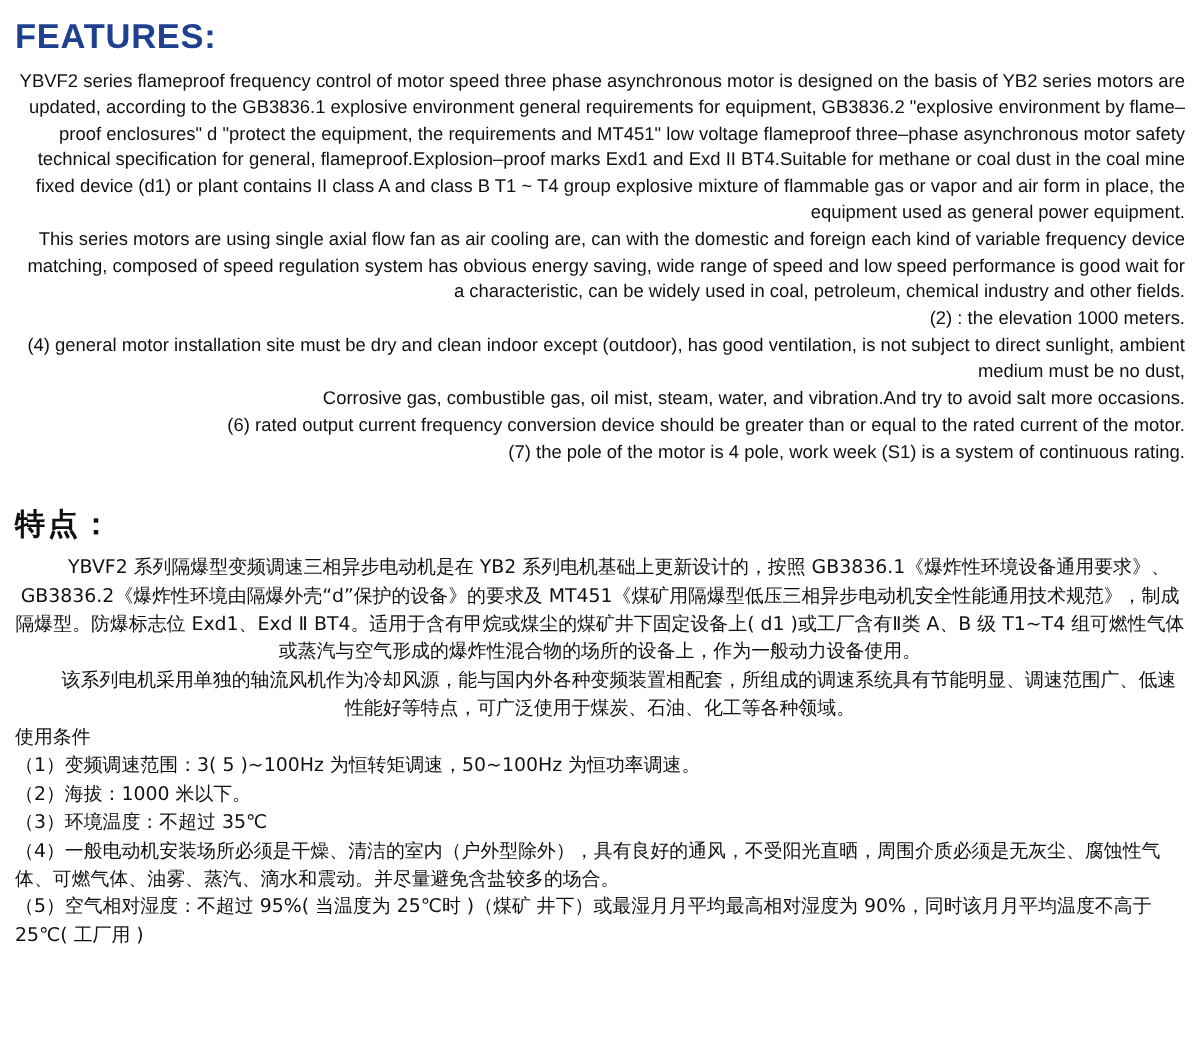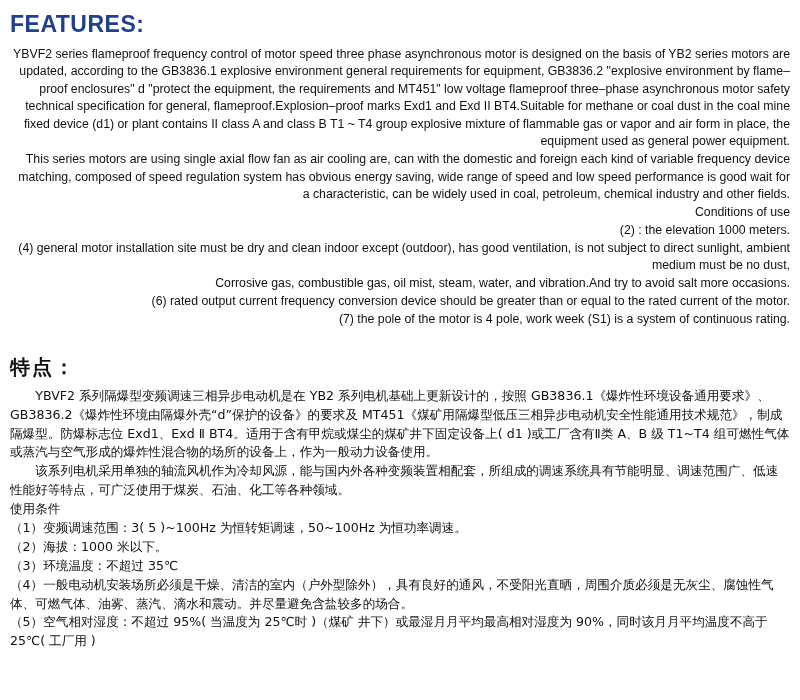--- a/index.html
+++ b/index.html
@@ -52,33 +52,33 @@
     line-height: 1.5;
     color: #111111;
     margin: 0 2px;
     font-family: "DejaVu Sans", sans-serif;
   }
   .cn-para {
     margin: 0;
   }
   .cn-indent {
     text-indent: 2em;
+    text-align: center;
   }
 </style>
 </head>
 <body>
 
 <div class="page">
 
   <h1 class="features-title">FEATURES:</h1>
 
   <div class="en-block">
     <p class="en-para">YBVF2 series flameproof frequency control of motor speed three phase asynchronous motor is designed on the basis of YB2 series motors are updated, according to the GB3836.1 explosive environment general requirements for equipment, GB3836.2 "explosive environment by flame–proof enclosures" d "protect the equipment, the requirements and MT451" low voltage flameproof three–phase asynchronous motor safety technical specification for general, flameproof.Explosion–proof marks Exd1 and Exd II BT4.Suitable for methane or coal dust in the coal mine fixed device (d1) or plant contains II class A and class B T1 ~ T4 group explosive mixture of flammable gas or vapor and air form in place, the equipment used as general power equipment.</p>
     <p class="en-para">This series motors are using single axial flow fan as air cooling are, can with the domestic and foreign each kind of variable frequency device matching, composed of speed regulation system has obvious energy saving, wide range of speed and low speed performance is good wait for a characteristic, can be widely used in coal, petroleum, chemical industry and other fields.</p>
-    <p class="en-para">Conditions of use</p>
     <p class="en-para">(2) : the elevation 1000 meters.</p>
     <p class="en-para">(4) general motor installation site must be dry and clean indoor except (outdoor), has good ventilation, is not subject to direct sunlight, ambient medium must be no dust,</p>
     <p class="en-para">Corrosive gas, combustible gas, oil mist, steam, water, and vibration.And try to avoid salt more occasions.</p>
     <p class="en-para">(6) rated output current frequency conversion device should be greater than or equal to the rated current of the motor.</p>
     <p class="en-para">(7) the pole of the motor is 4 pole, work week (S1) is a system of continuous rating.</p>
   </div>
 
   <h2 class="cn-title">特点：</h2>
 
   <div class="cn-block">

